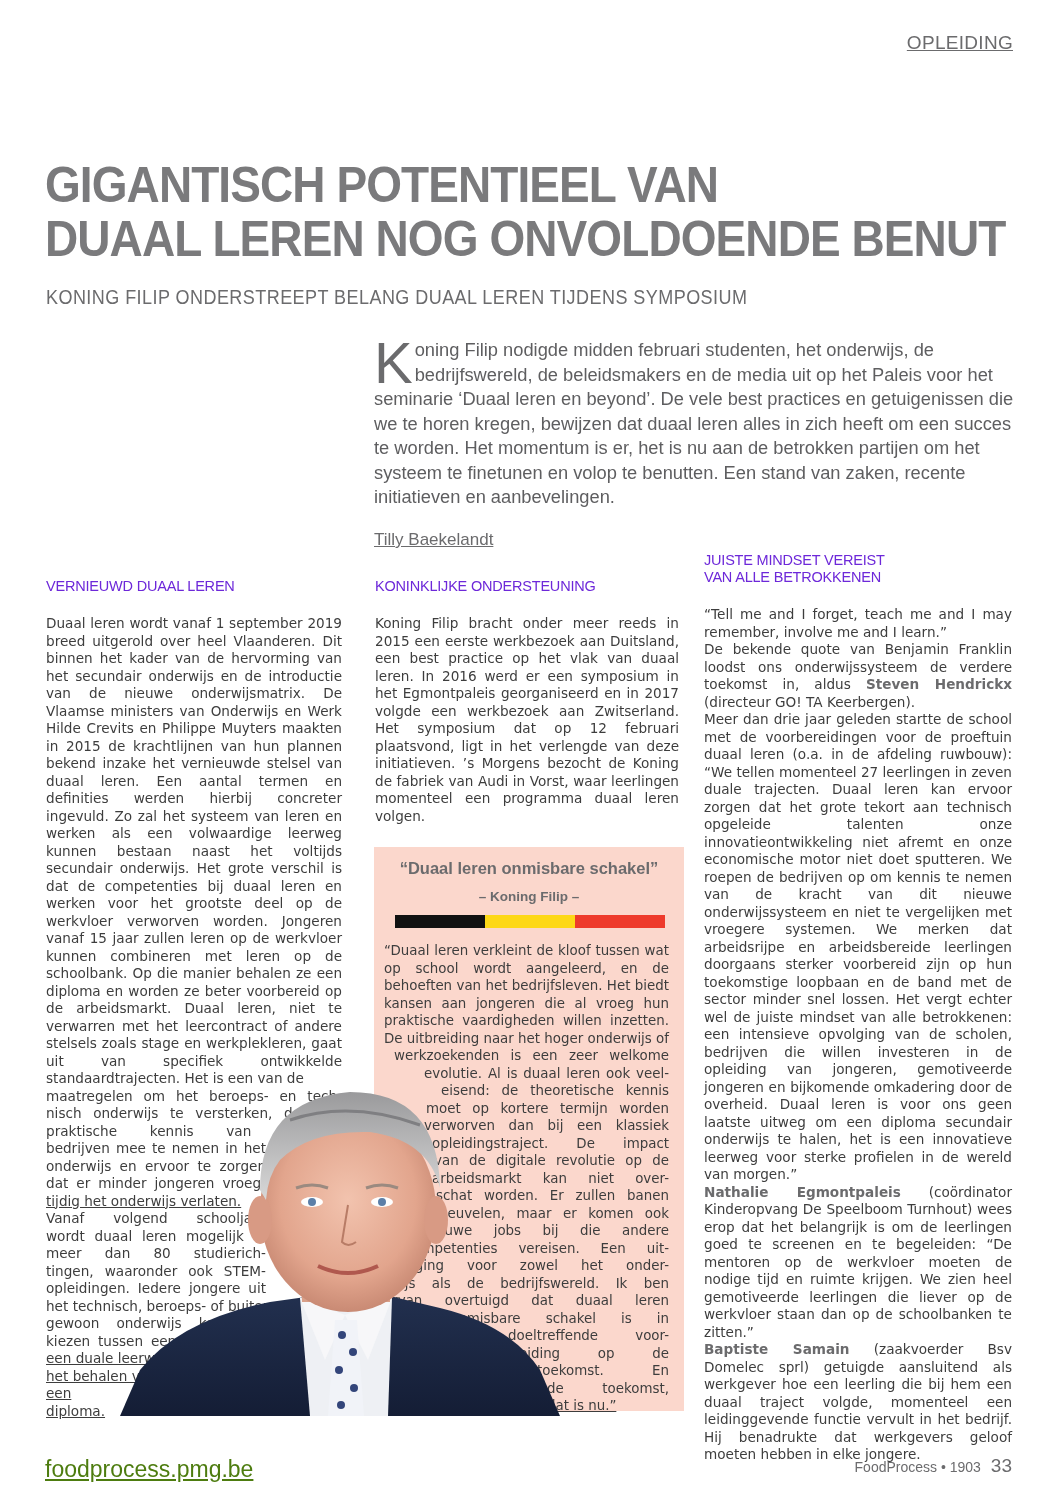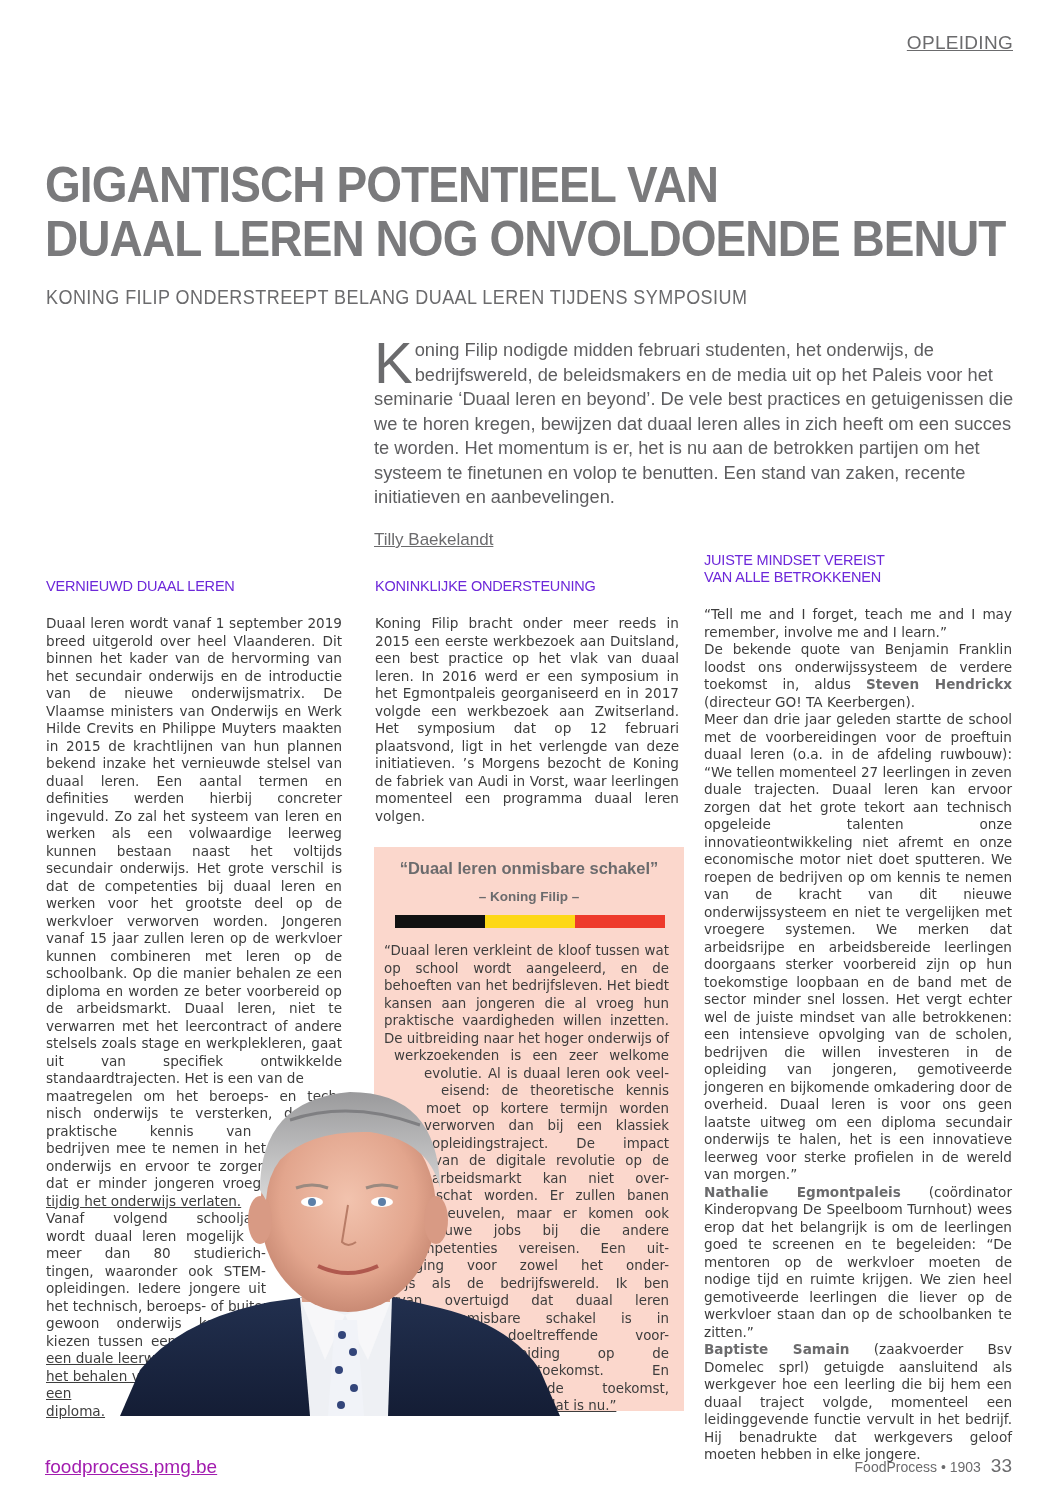--- a/index.html
+++ b/index.html
@@ -72,21 +72,21 @@
   .qline { display: block; text-align: justify; text-align-last: justify; white-space: nowrap; }
   .qline.last { text-align-last: left; text-decoration: underline; }
 
   .portrait {
     position: absolute; left: 120px; top: 1070px; width: 440px; height: 346px;
     overflow: hidden;
   }
 
   .footer-url {
     position: absolute; left: 45px; top: 1456px;
-    font-family: "Liberation Sans", sans-serif; font-size: 19px; color: #a21caf; text-decoration: underline;
+    font-family: "Liberation Sans", sans-serif; font-size: 23px; color: #4d7c0f; text-decoration: underline;
   }
   .footer-right {
     position: absolute; right: 46px; top: 1455px; display: flex; align-items: baseline; gap: 10px;
     font-family: "Liberation Sans", sans-serif; color: #6b6b6d;
   }
   .footer-pub { font-size: 14px; }
   .footer-page { font-size: 19px; }
 </style>
 </head>
 <body>

